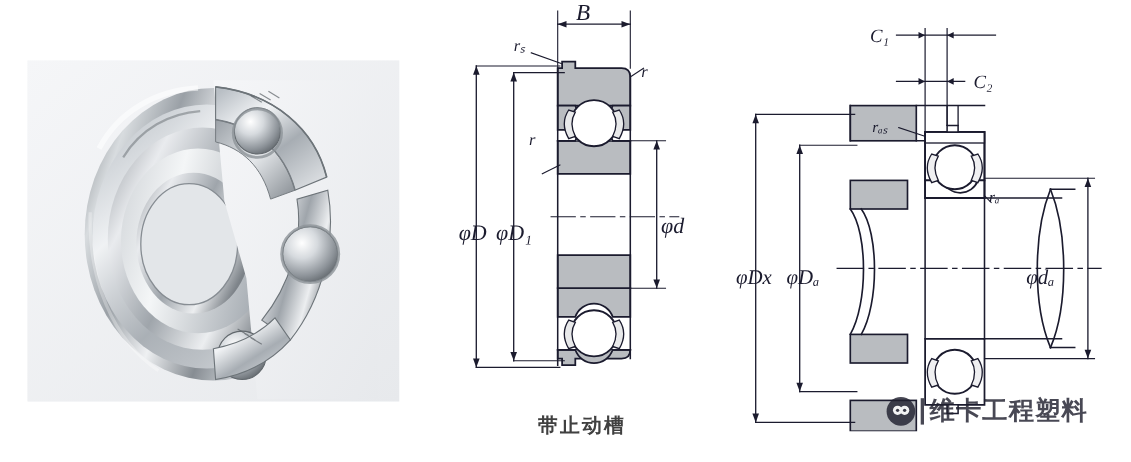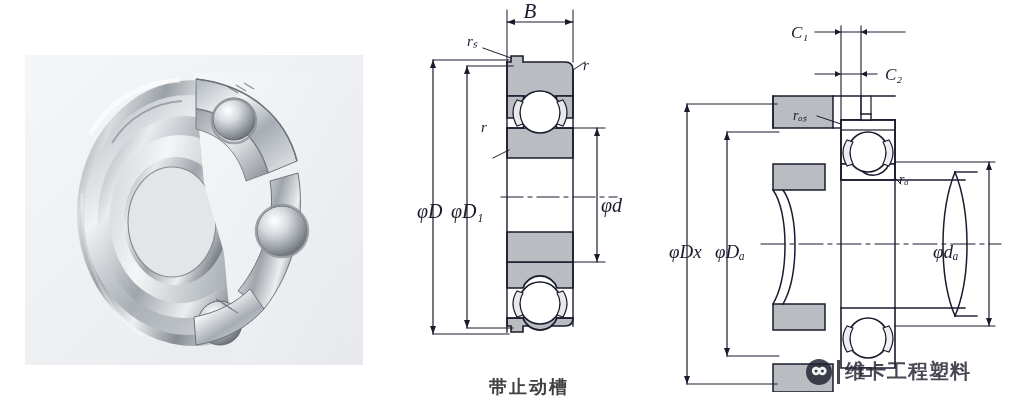--- a/index.html
+++ b/index.html
@@ -43,21 +43,21 @@
   .wm-badge{
     width:26px;height:26px;border-radius:50%;
     background:#20202f;
     display:flex;align-items:center;justify-content:center;
     flex:none;
   }
   .wm-badge svg{display:block;}
   .wm-bar{width:3px;height:24px;background:#20202f;flex:none;}
   .wm-text{
     font-family:"DejaVu Sans", sans-serif;
-    font-size:20px;font-weight:700;color:#20202f;
+    font-size:23px;font-weight:700;color:#20202f;
     letter-spacing:1px;white-space:nowrap;
   }
 </style>
 </head>
 <body>
 
 <div id="root">
 
   <div class="photo-panel">
     <svg viewBox="0 0 338 310">

